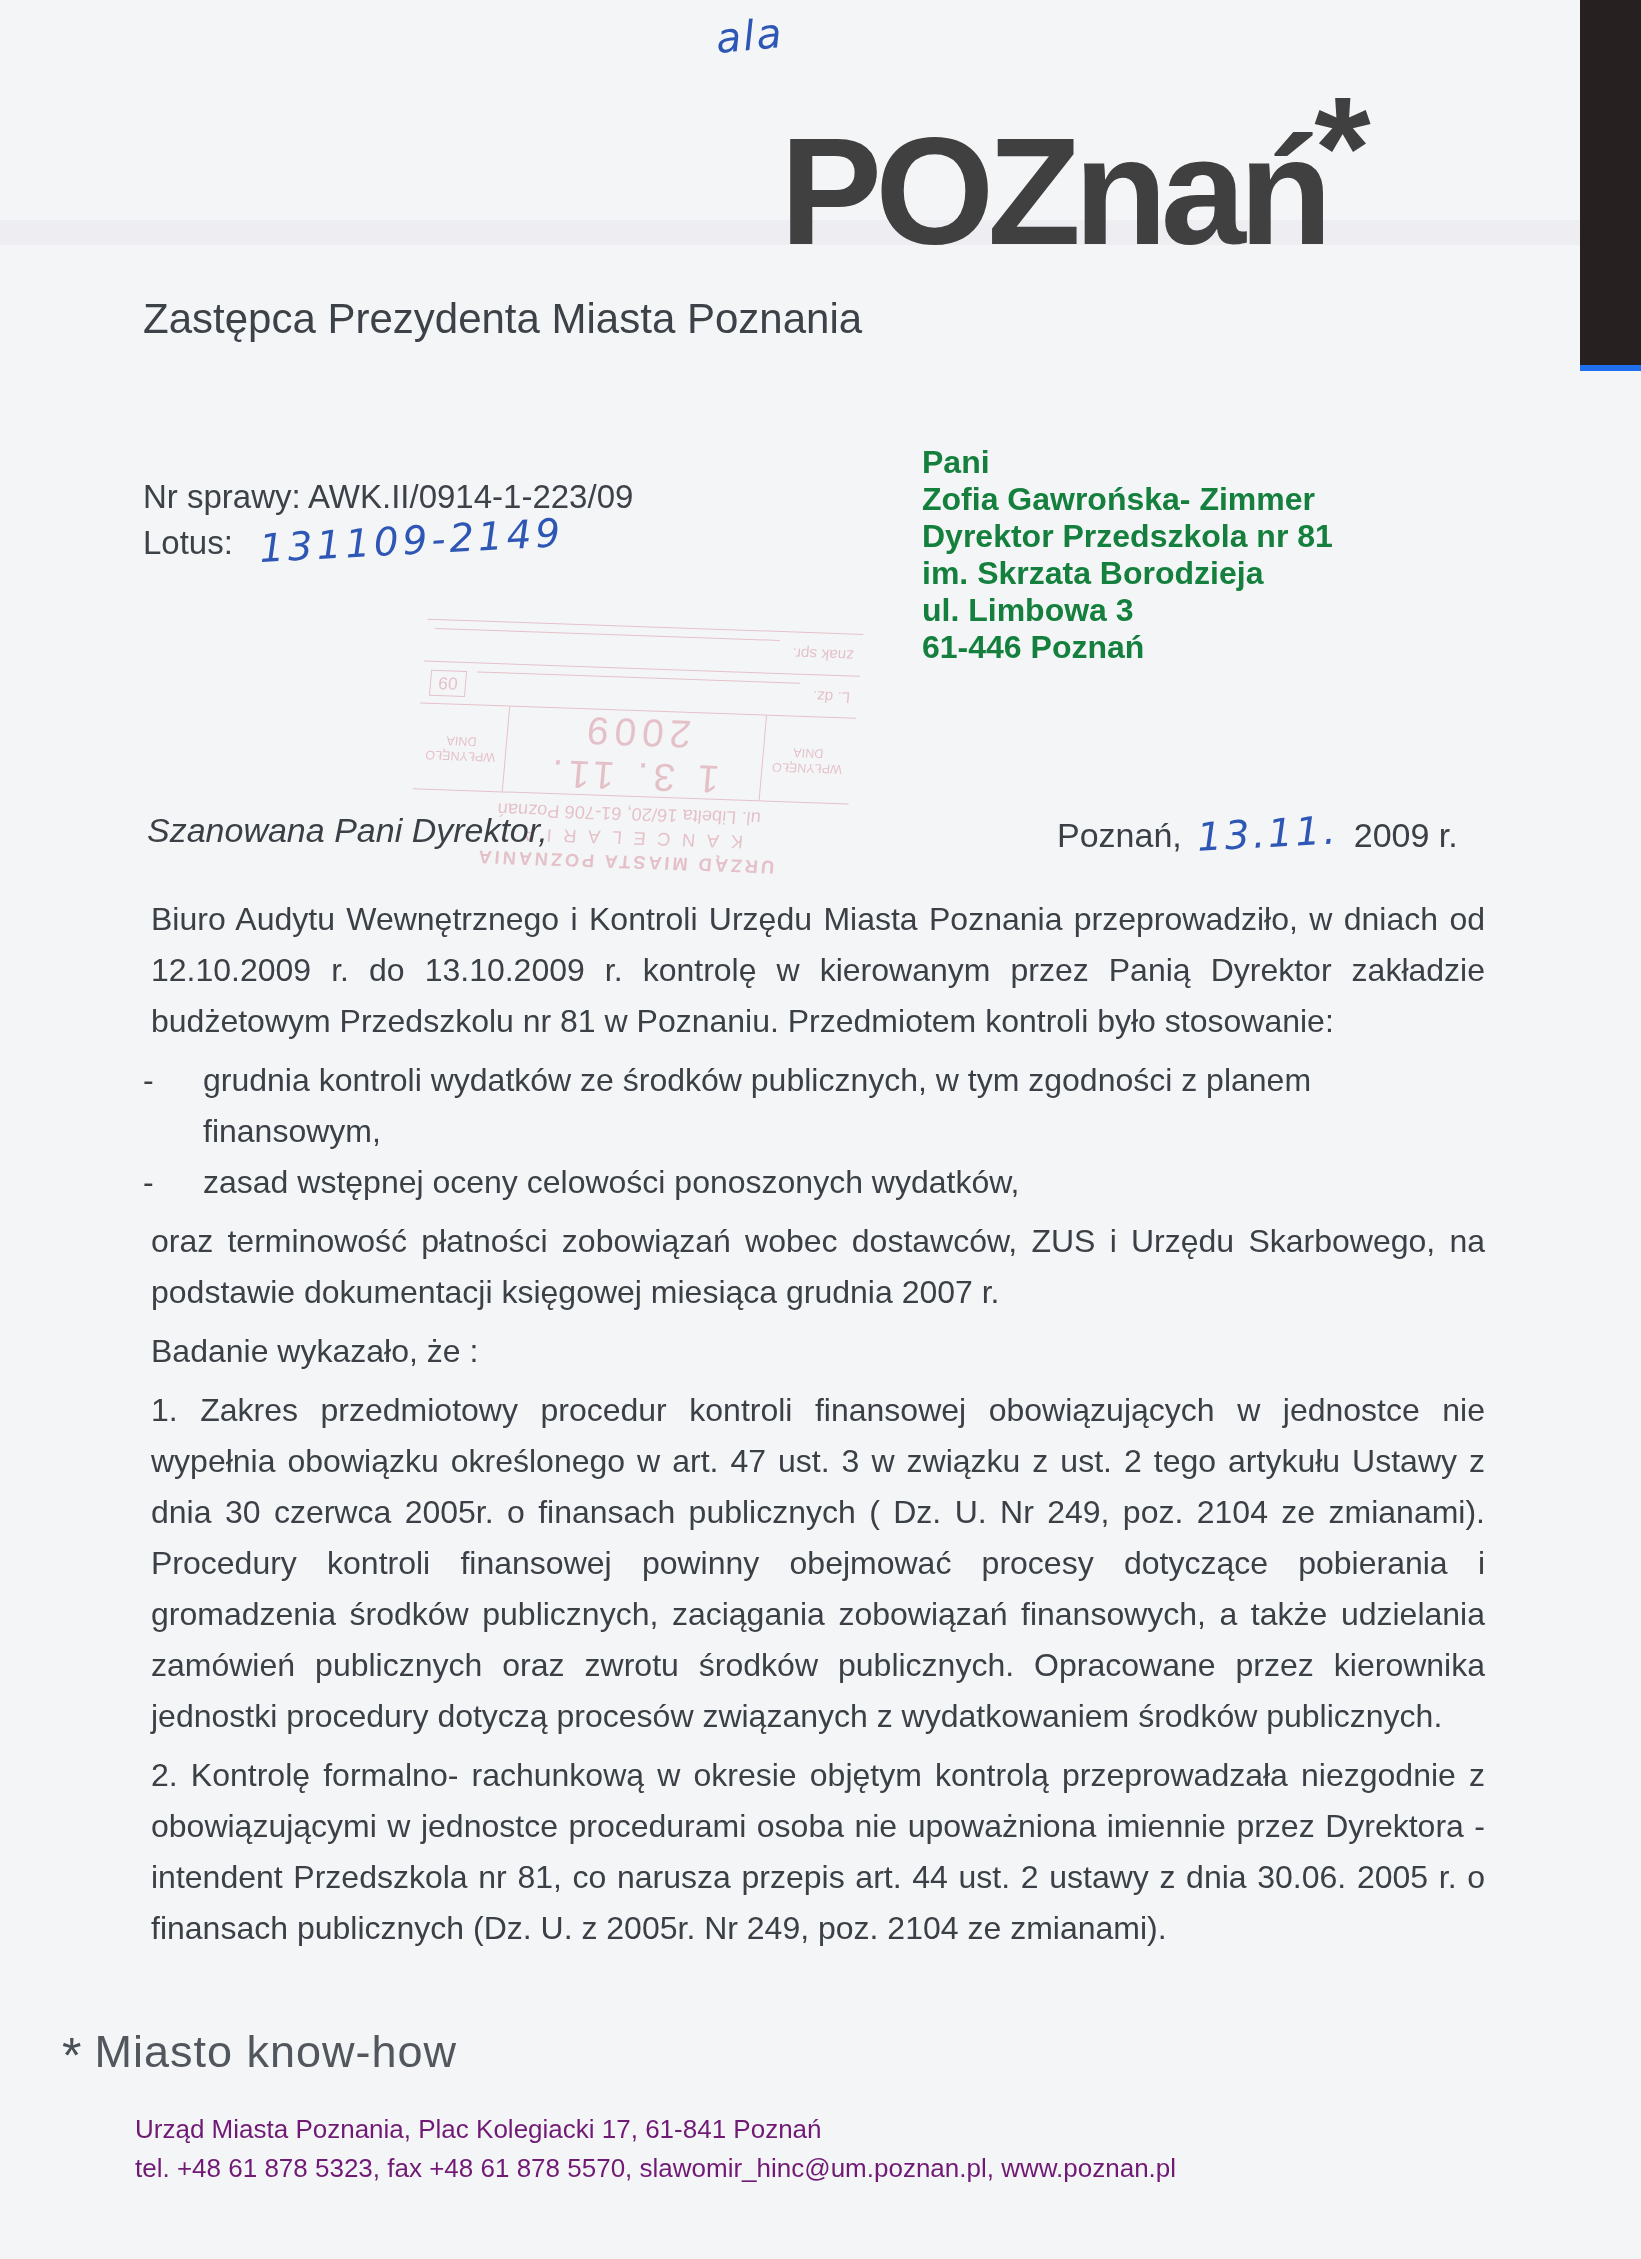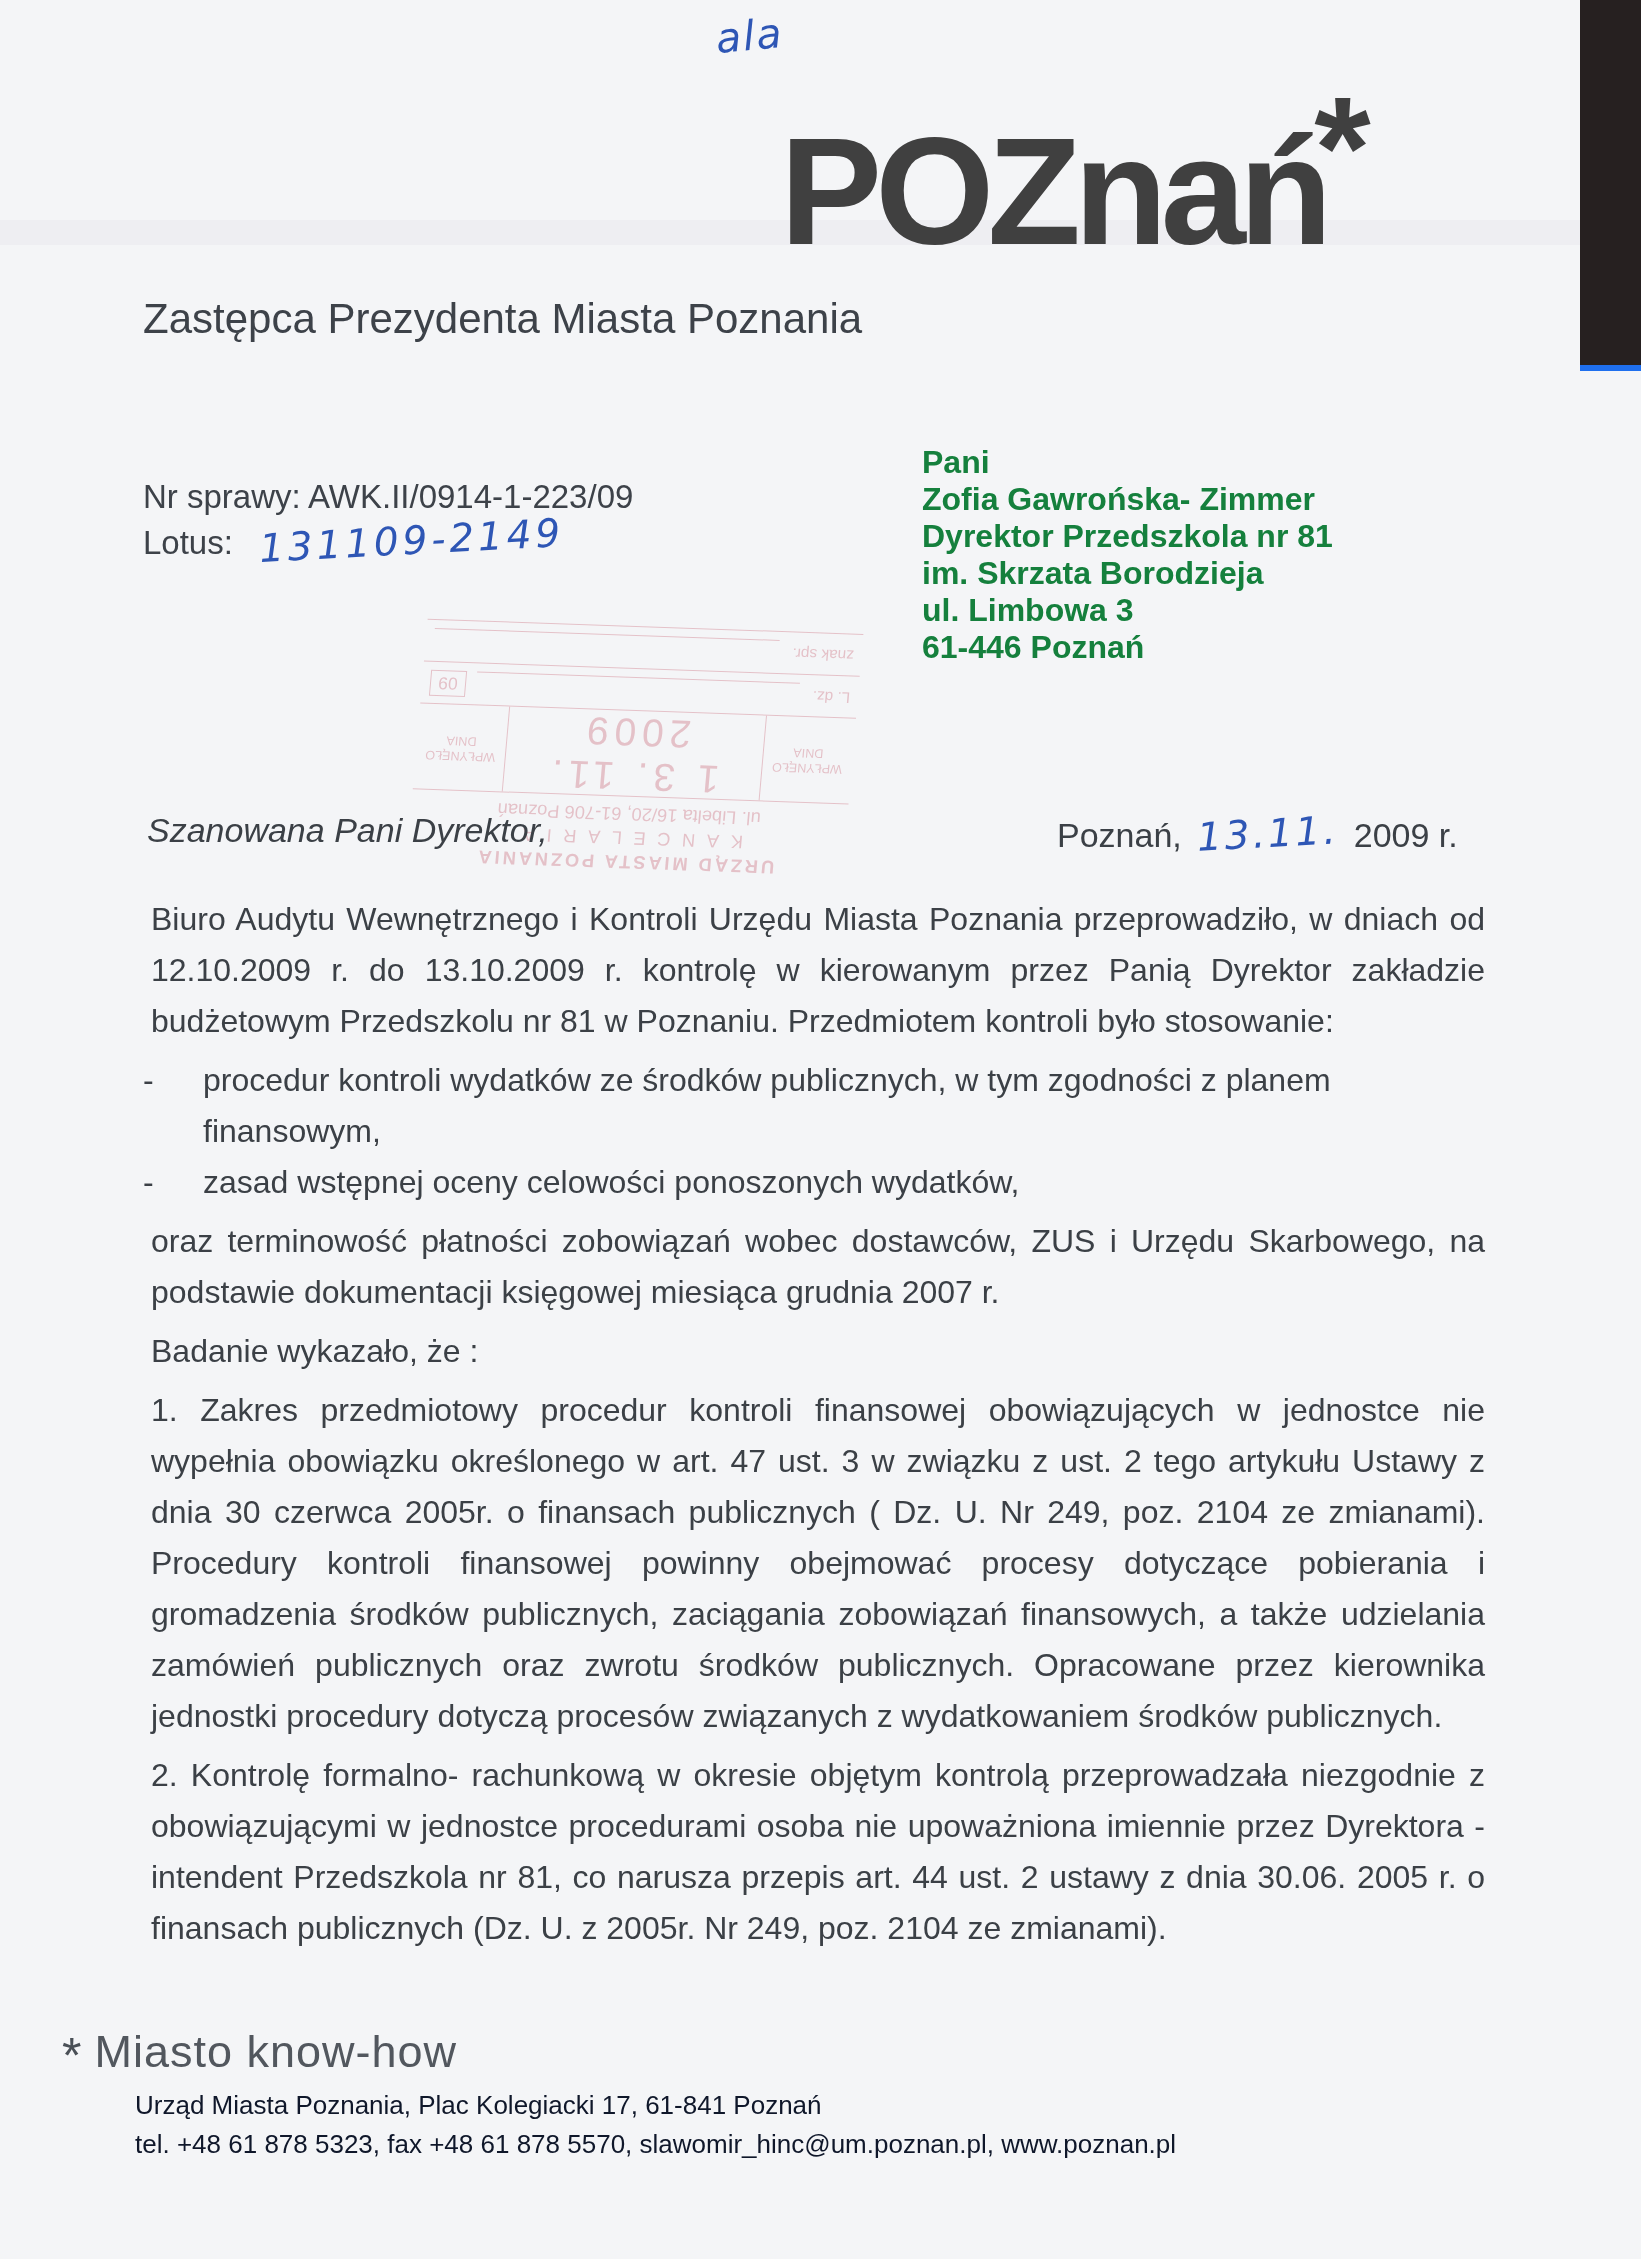--- a/index.html
+++ b/index.html
@@ -142,21 +142,21 @@
   }
   .footer-brand-row { white-space: nowrap; }
   .footer-star {
     font-size: 50px; font-weight: 400; vertical-align: -5.8px;
     color: #4a5057;
   }
   .footer-brand {
     font-size: 45px; font-weight: 300; letter-spacing: 1px;
     margin-left: 13px; color: #52575e;
   }
-  .footer-lines { margin: 1px 0 0 73px; font-size: 26px; line-height: 39px; color: #0f172a; }
+  .footer-lines { margin: 25px 0 0 73px; font-size: 26px; line-height: 39px; color: #701a75; }
 </style>
 </head>
 <body>
 
 <div class="scan-band"></div>
 <div class="scanner-strip"></div>
 <div class="scanner-strip-blue"></div>
 
 <div class="handwriting hand-note">ala</div>
 
@@ -216,21 +216,21 @@
 <div class="dateline">
   <span>Poznań,</span>
   <span class="handwriting hand-date">13.11.</span>
   <span>2009 r.</span>
 </div>
 
 <div class="letter-body">
   <p>Biuro Audytu Wewnętrznego i Kontroli Urzędu Miasta Poznania przeprowadziło, w dniach od 12.10.2009 r. do 13.10.2009 r. kontrolę w kierowanym przez Panią Dyrektor zakładzie budżetowym Przedszkolu nr 81  w Poznaniu. Przedmiotem kontroli było stosowanie:</p>
   <div class="bullet-row">
     <span class="bullet-marker">-</span>
-    <span class="bullet-text">procedur kontroli wydatków ze środków publicznych, w tym  zgodności z planem finansowym,</span>
+    <span class="bullet-text">grudnia kontroli wydatków ze środków publicznych, w tym  zgodności z planem finansowym,</span>
   </div>
   <div class="bullet-row">
     <span class="bullet-marker">-</span>
     <span class="bullet-text">zasad wstępnej oceny celowości ponoszonych wydatków,</span>
   </div>
   <p>oraz terminowość płatności zobowiązań wobec dostawców, ZUS i Urzędu Skarbowego, na podstawie dokumentacji księgowej  miesiąca grudnia  2007 r.</p>
   <p>Badanie wykazało, że  :</p>
   <p>1. Zakres przedmiotowy procedur kontroli finansowej obowiązujących w jednostce nie wypełnia obowiązku określonego w art. 47 ust. 3 w związku z ust. 2 tego artykułu Ustawy z dnia 30 czerwca 2005r. o finansach publicznych ( Dz. U. Nr 249, poz. 2104 ze zmianami). Procedury kontroli finansowej powinny obejmować procesy dotyczące pobierania i gromadzenia środków publicznych, zaciągania zobowiązań finansowych, a także udzielania zamówień publicznych oraz zwrotu środków publicznych. Opracowane przez kierownika jednostki procedury dotyczą procesów związanych z wydatkowaniem środków publicznych.</p>
   <p class="finding-2">2. Kontrolę formalno- rachunkową w okresie objętym kontrolą przeprowadzała niezgodnie z obowiązującymi w jednostce procedurami osoba nie upoważniona imiennie przez Dyrektora - intendent Przedszkola nr 81, co narusza przepis art. 44 ust. 2 ustawy z dnia 30.06. 2005 r. o finansach publicznych (Dz. U. z 2005r. Nr 249, poz. 2104 ze zmianami).</p>
 </div>

